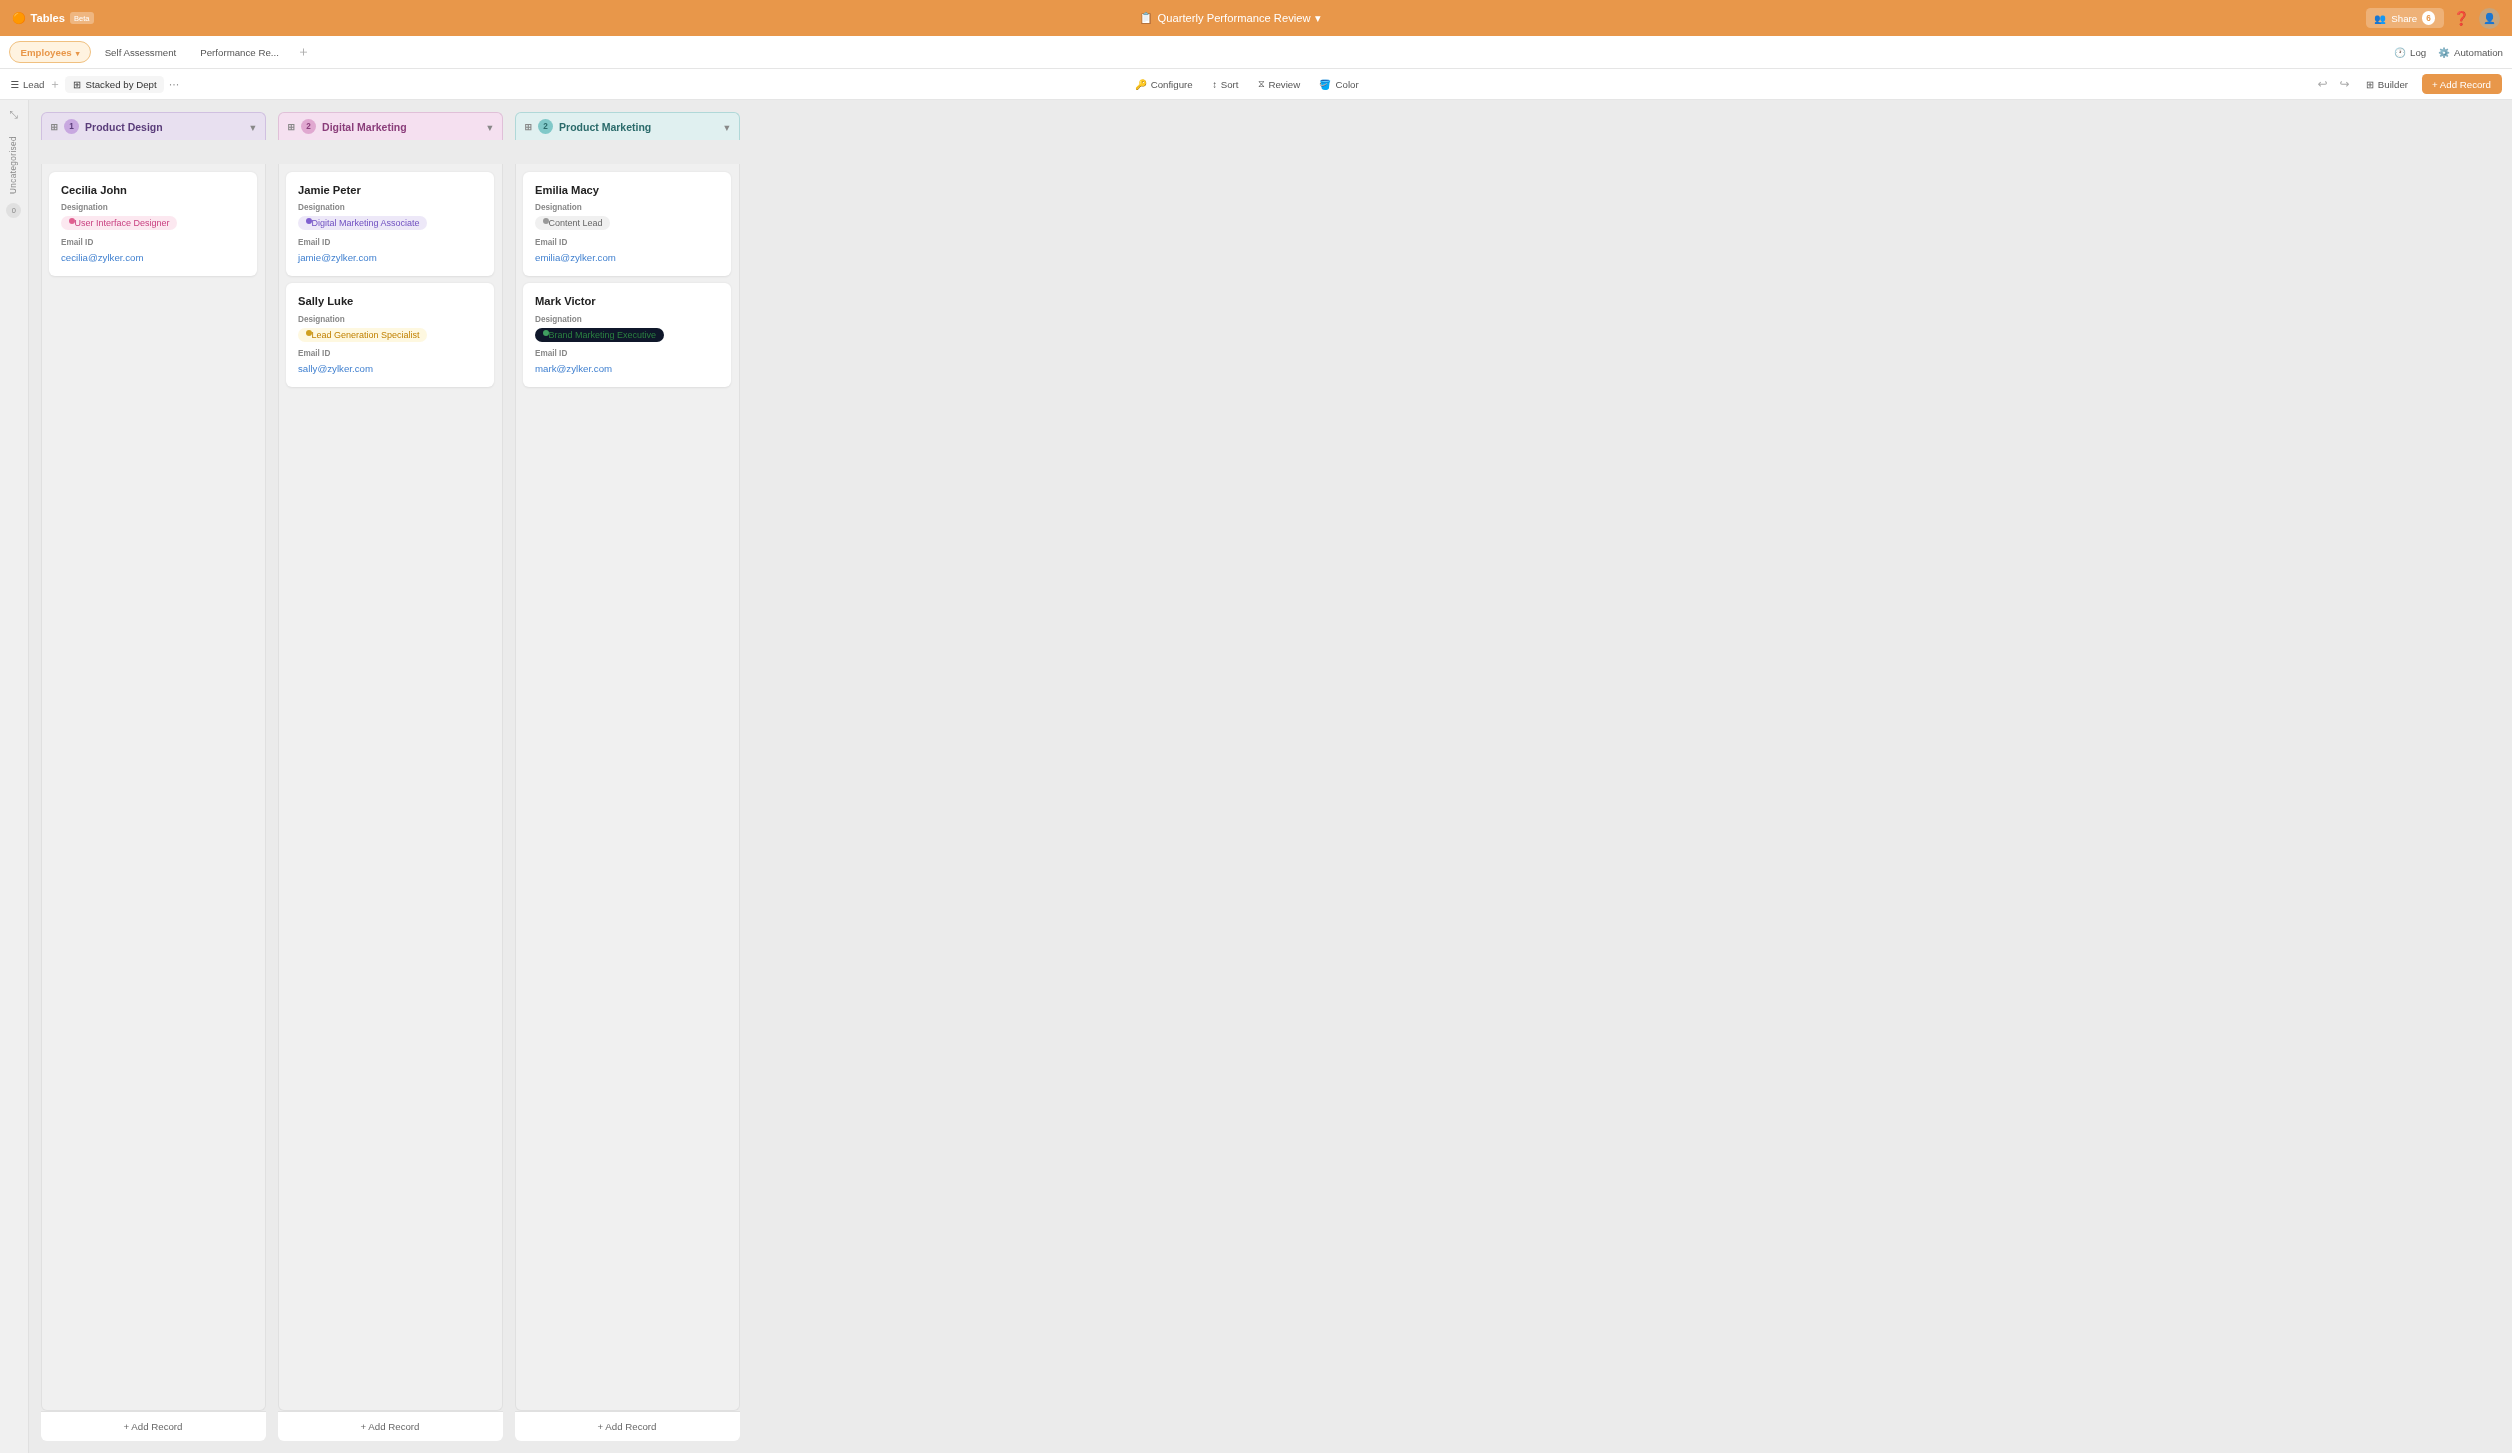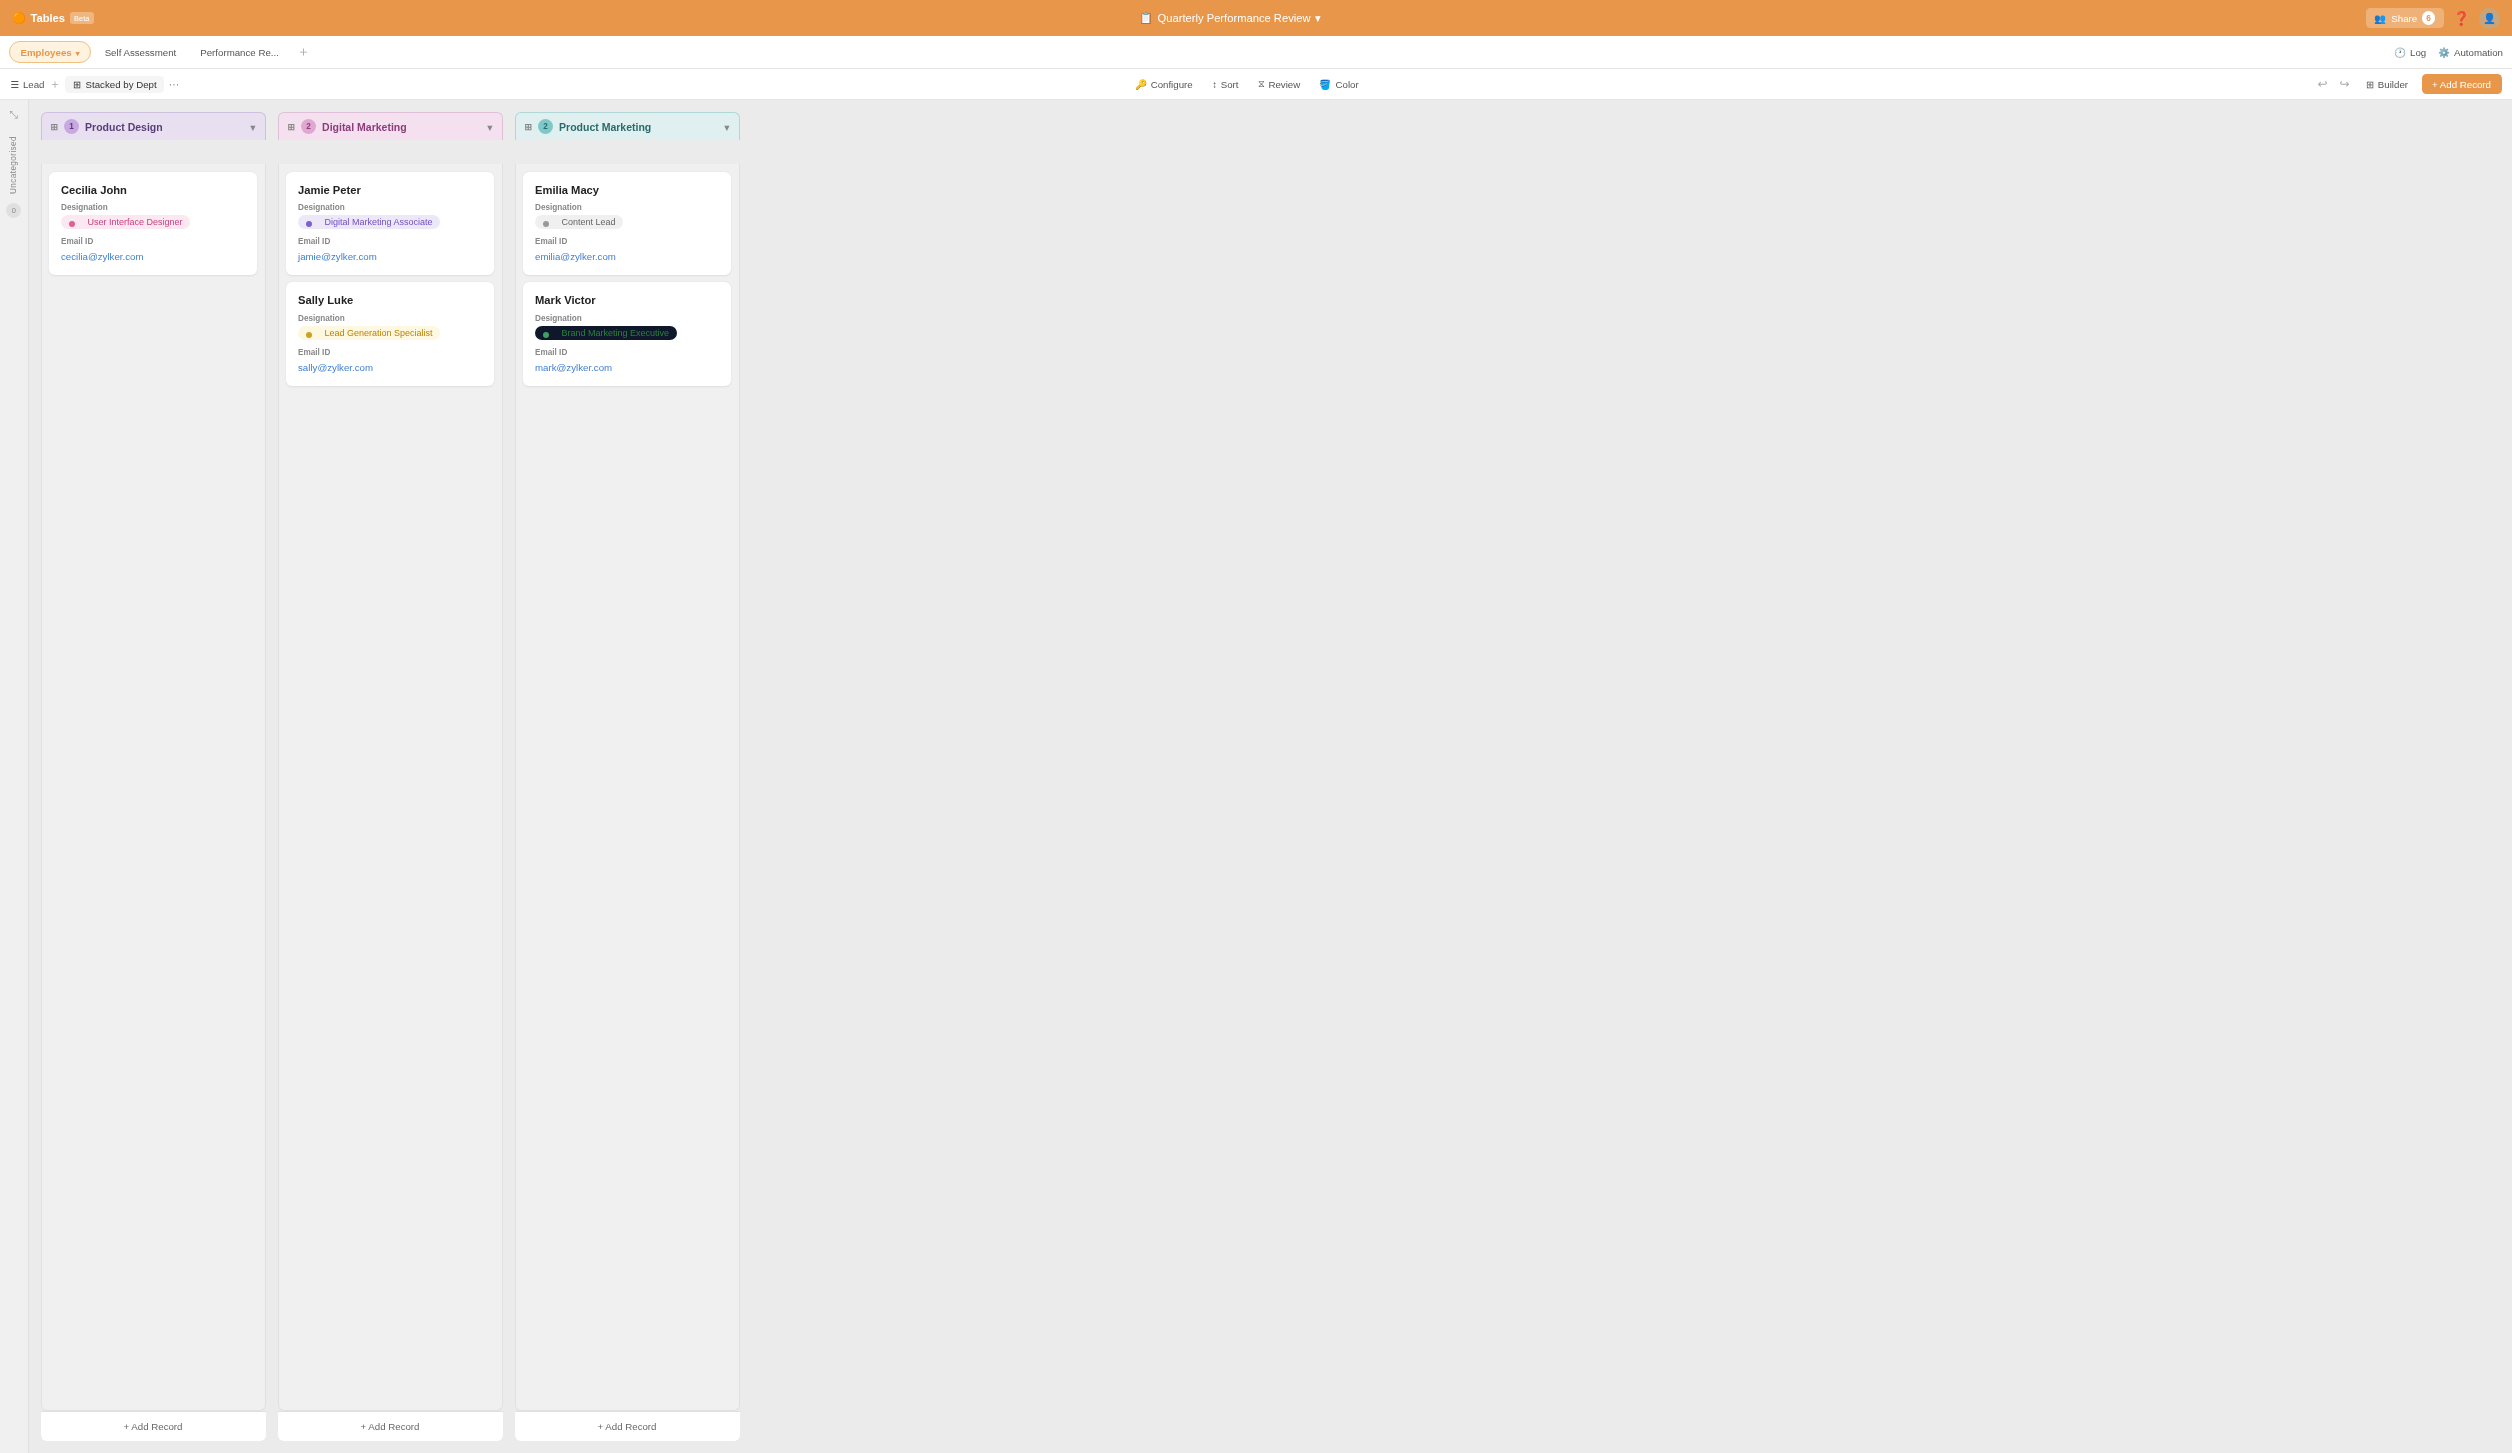--- a/index.html
+++ b/index.html
@@ -181,21 +181,21 @@
       background: white;
       border-radius: 6px;
       padding: 12px;
       margin-bottom: 7.5px;
       box-shadow: 0 0.7px 2.2px rgba(0,0,0,0.08);
     }
     .card-name { font-size: 11.2px; font-weight: 600; color: #222; margin-bottom: 7.5px; }
     .card-field-label { font-size: 8.2px; color: #888; margin-bottom: 3px; font-weight: bold; }
     .card-field-value { font-size: 9.7px; color: #333; margin-bottom: 7.5px; }
     .designation-badge {
-      display: inline-flex; align-items: flex-end; gap: 13px;
+      display: inline-flex; align-items: flex-start; gap: 0;
       padding: 2.2px 7.5px; border-radius: 9px; font-size: 9px;
     }
     .badge-dot { width: 6px; height: 6px; border-radius: 50%; flex-shrink: 0; }
     .badge-pink { background: #fce8f0; color: #c84080; }
     .badge-pink .badge-dot { background: #e06090; }
     .badge-purple { background: #ede8f8; color: #7050c0; }
     .badge-purple .badge-dot { background: #8060d0; }
     .badge-yellow { background: #fef8e0; color: #c08000; }
     .badge-yellow .badge-dot { background: #d0a020; }
     .badge-gray { background: #f0f0f0; color: #666; }

